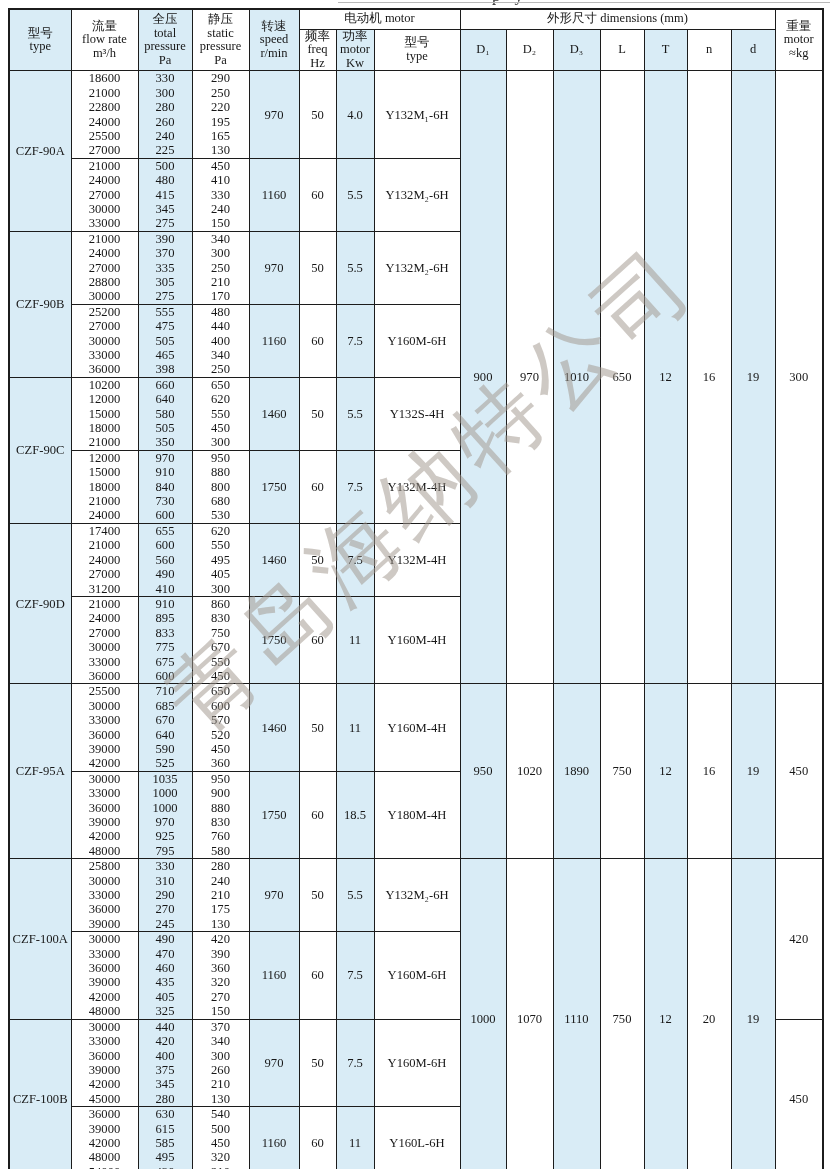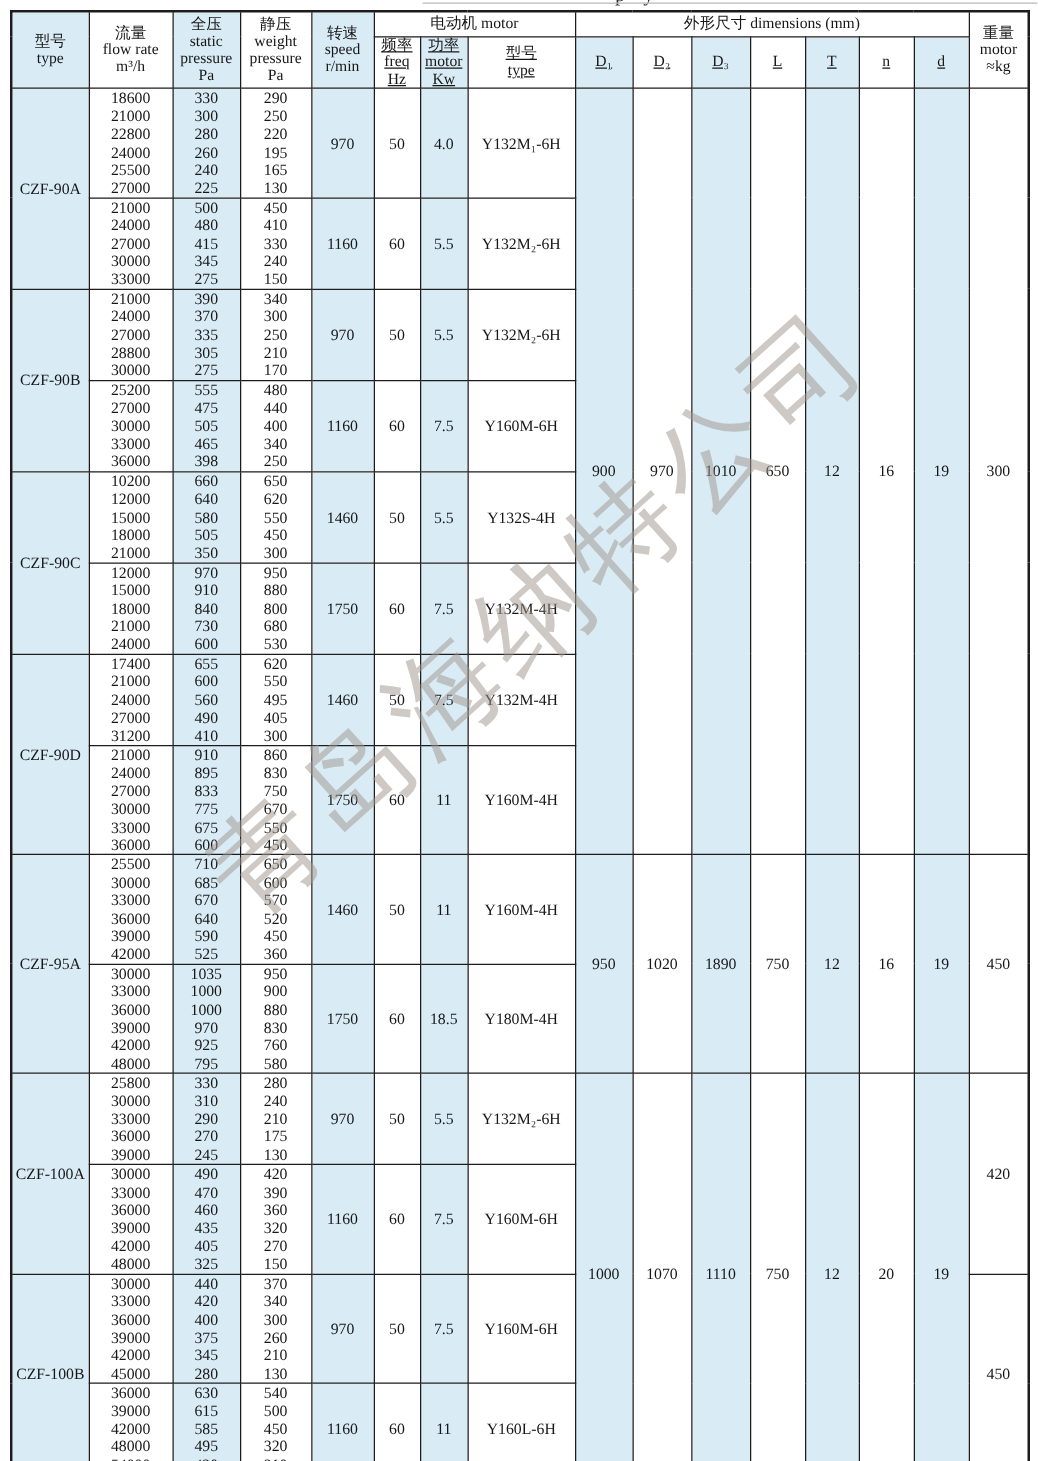--- a/index.html
+++ b/index.html
@@ -15,21 +15,21 @@
   .top-hairline { position:absolute; top:2px; left:338px; width:492px; border-top:1px solid #b9b9b9; }
 
   table.spec { position:absolute; left:8px; top:8px; width:814px;
     border-collapse:collapse; table-layout:fixed; border:2px solid #1c1c1c; }
   .spec th, .spec td { border:1px solid #1c1c1c; text-align:center; vertical-align:middle;
     padding:0; font-weight:normal; overflow:hidden; }
   .blue { background:#d9ecf6; }
 
   thead th { font-size:12.5px; line-height:13.6px; white-space:pre-line; }
   thead tr.group-row { height:20px; }
-  thead tr.sub-row { height:40px;text-decoration:underline; }
+  thead tr.sub-row { height:40px; }
   thead th.tall { height:60px; }
 
   tbody td { font-size:12.6px; }
   tbody td.multi { white-space:pre-line; line-height:14.4px;text-align:center; }
   tbody td.single { line-height:14px; }
 
   .watermark { position:absolute; left:55px; top:430px; width:750px; text-align:center;
     transform:rotate(-42deg); font-family:"DejaVu Sans","Liberation Sans",sans-serif;
     font-size:88px; letter-spacing:8px; color:rgba(162,152,142,0.52);
     white-space:nowrap; pointer-events:none; z-index:5; }
@@ -62,25 +62,25 @@
         <col style="width:48px">
     </colgroup>
     <thead>
       <tr class="group-row">
         <th rowspan="2" class="blue tall">型号
 type</th>
         <th rowspan="2" class="tall">流量
 flow rate
 m³/h</th>
         <th rowspan="2" class="blue tall">全压
-static
+total
 pressure
 Pa</th>
         <th rowspan="2" class="tall">静压
-weight
+static
 pressure
 Pa</th>
         <th rowspan="2" class="blue tall">转速
 speed
 r/min</th>
         <th colspan="3">电动机  motor</th>
         <th colspan="7">外形尺寸    dimensions (mm)</th>
         <th rowspan="2" class="tall">重量
 motor
 ≈kg</th>

